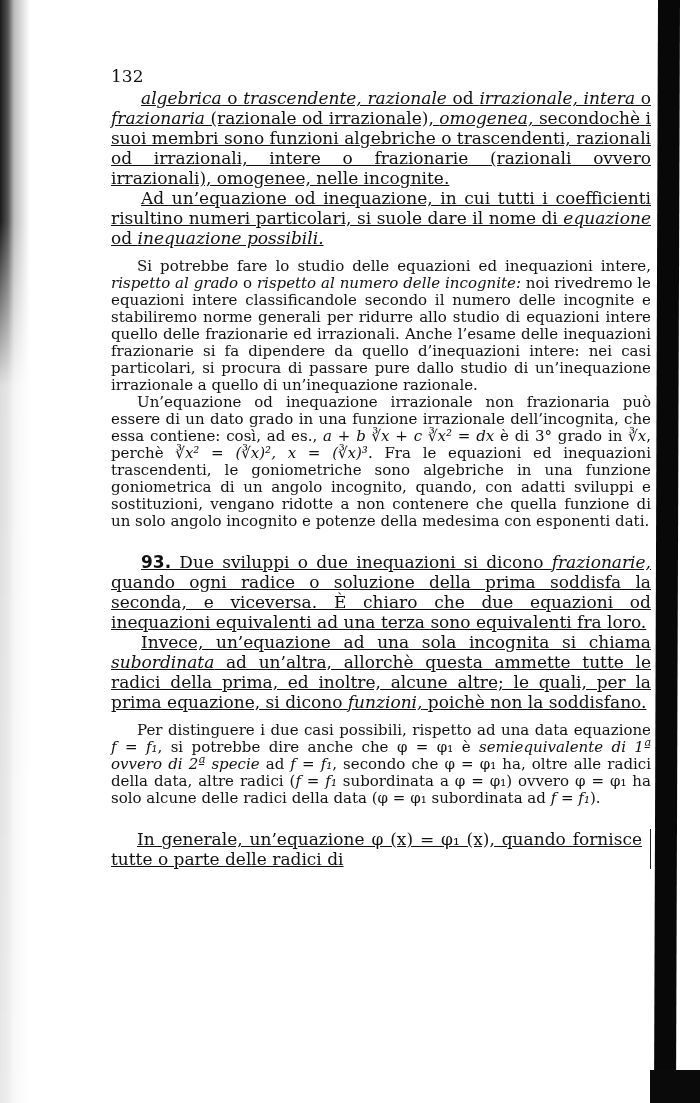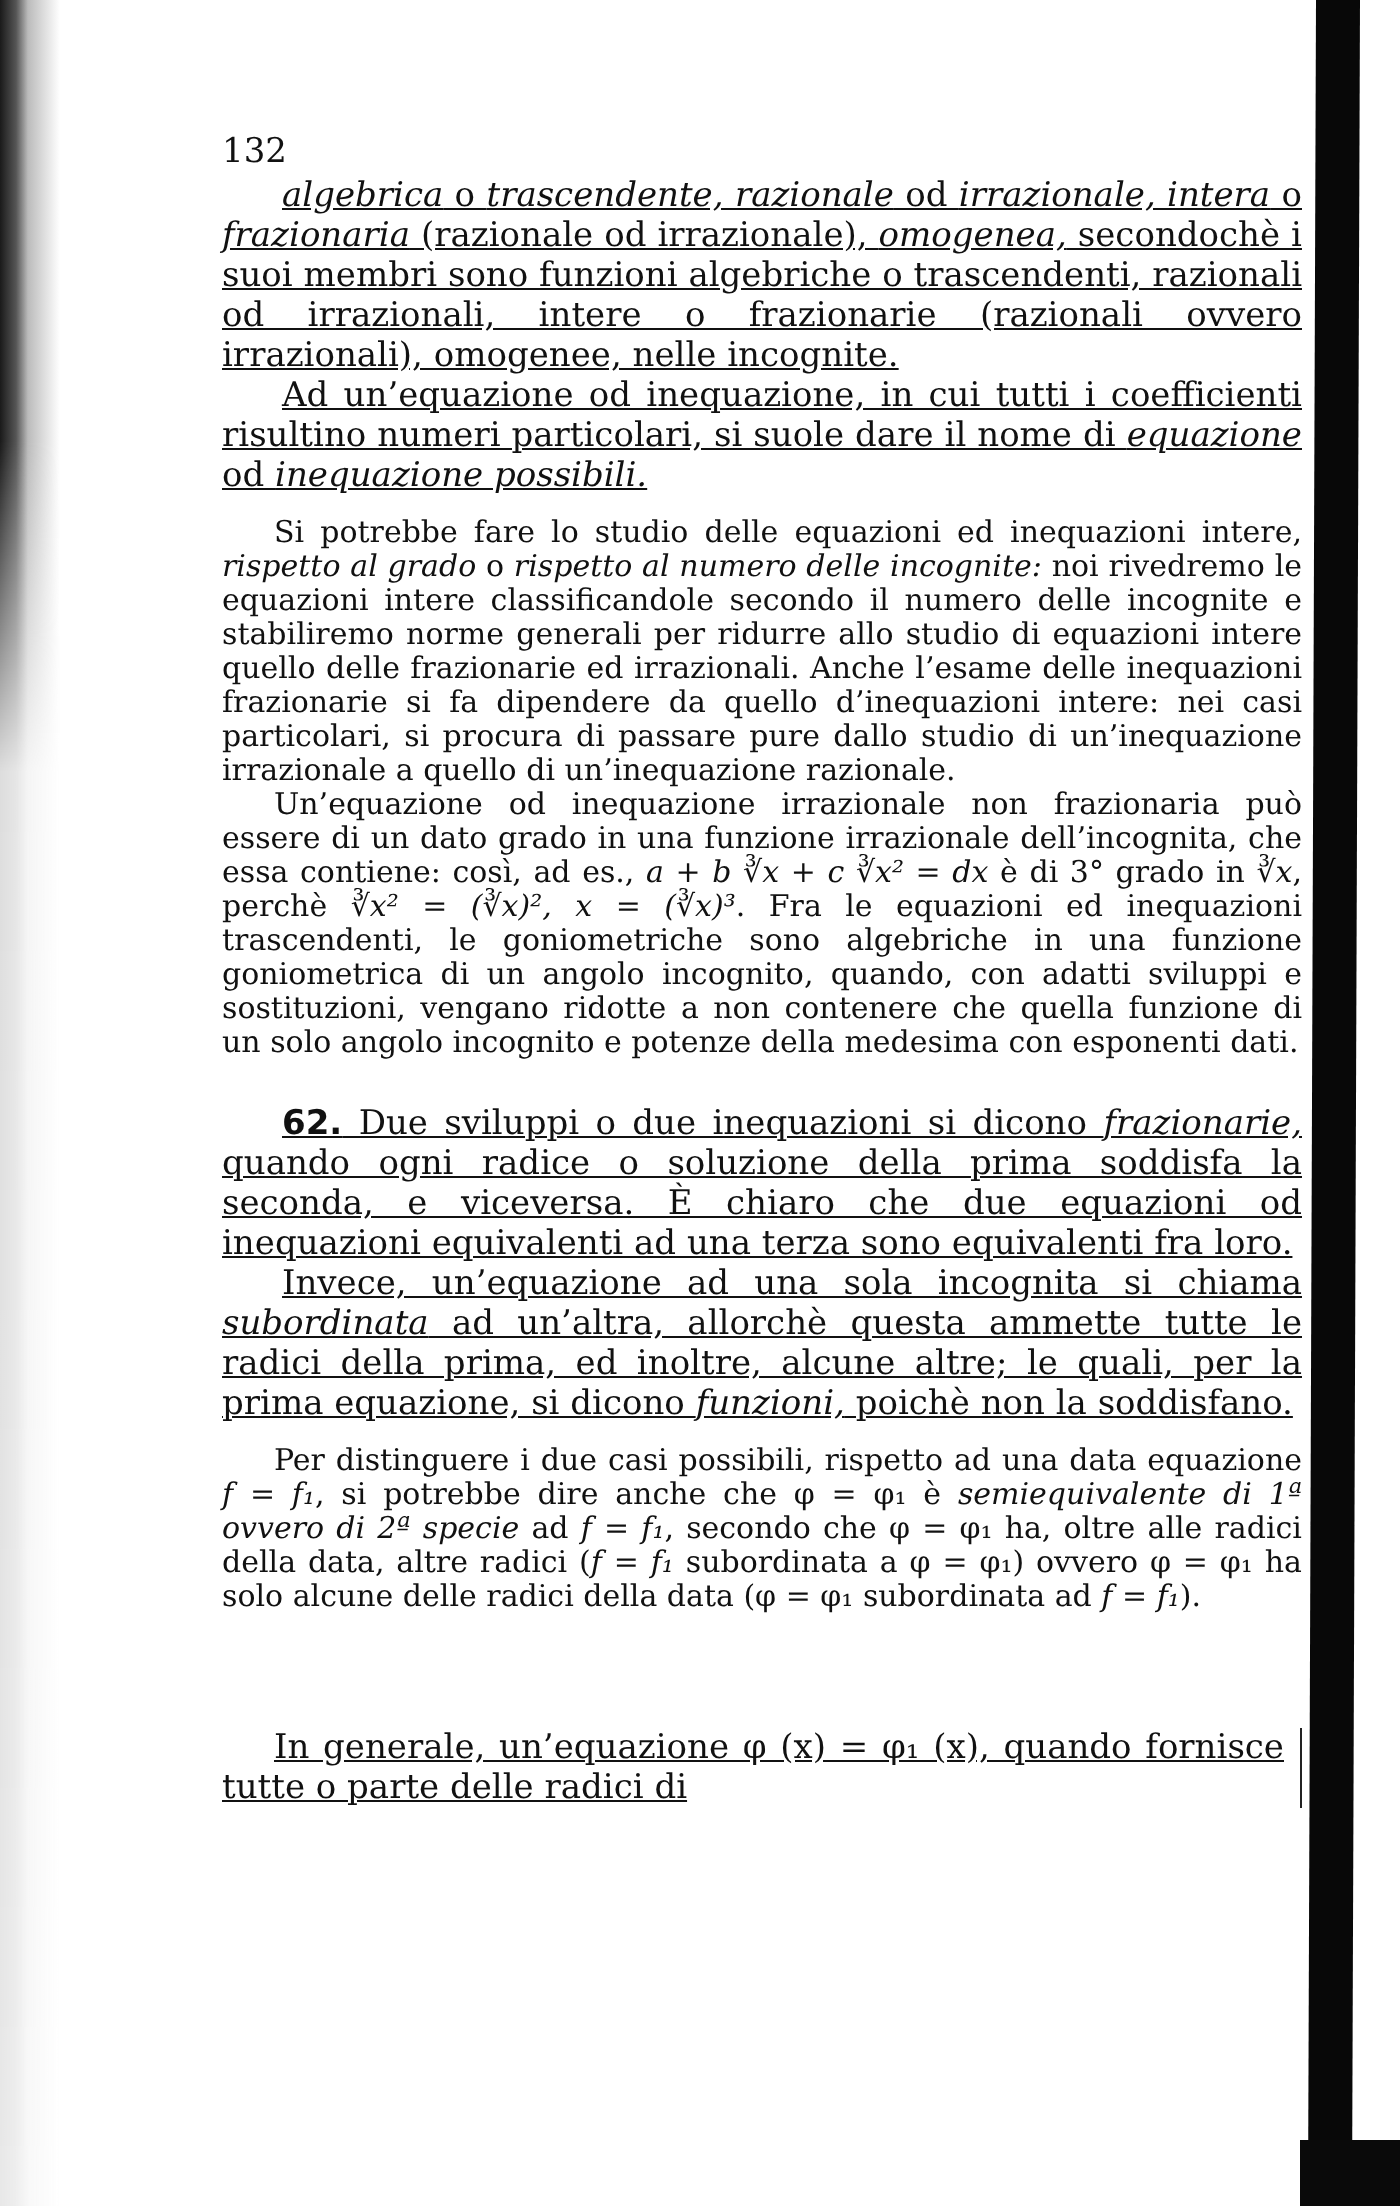--- a/index.html
+++ b/index.html
@@ -32,21 +32,21 @@
   p { margin: 0; text-align: justify; }
   .big { font-size: 17px; line-height: 20px; }
   .small { font-size: 15px; line-height: 17px; }
   .indent { text-indent: 30px; text-decoration: underline; }
   .indent-s { text-indent: 26px; }
   .gap { height: 10px; }
   .gap-l { height: 22px; }
   i { font-style: italic; }
   .secno { font-family: "DejaVu Sans", "Liberation Sans", sans-serif; font-weight: bold; }
   .cols { display: flex; font-size: 17px; line-height: 20px; margin-top: 22px; }
-  .col { flex: 1; text-align: justify; margin-top: 35px; }
+  .col { flex: 1; text-align: justify; }
   .col.left { padding-right: 8px; border-right: 1px solid #222; }
   .col.right { padding-left: 8px; }
 </style>
 </head>
 <body>
 
 <div class="left-shadow"></div>
 <div class="right-edge"></div>
 <div class="right-corner"></div>
 
@@ -56,21 +56,21 @@
   </div>
 
   <p class="big indent"><i>algebrica</i><span> o </span><i>trascendente, razionale</i><span> od </span><i>irrazionale, intera</i><span> o </span><i>frazionaria</i><span> (razionale od irrazionale), </span><i>omogenea,</i><span> secondochè i suoi membri sono funzioni algebriche o trascendenti, razionali od irrazionali, intere o frazionarie (razionali ovvero irrazionali), omogenee, nelle incognite.</span></p>
   <p class="big indent"><span>Ad un’equazione od inequazione, in cui tutti i coefficienti risultino numeri particolari, si suole dare il nome di </span><i>equazione</i><span> od </span><i>inequazione possibili.</i></p>
 
   <div class="gap"></div>
   <p class="small indent-s"><span>Si potrebbe fare lo studio delle equazioni ed inequazioni intere, </span><i>rispetto al grado</i><span> o </span><i>rispetto al numero delle incognite:</i><span> noi rivedremo le equazioni intere classificandole secondo il numero delle incognite e stabiliremo norme generali per ridurre allo studio di equazioni intere quello delle frazionarie ed irrazionali. Anche l’esame delle inequazioni frazionarie si fa dipendere da quello d’inequazioni intere: nei casi particolari, si procura di passare pure dallo studio di un’inequazione irrazionale a quello di un’inequazione razionale.</span></p>
   <p class="small indent-s"><span>Un’equazione od inequazione irrazionale non frazionaria può essere di un dato grado in una funzione irrazionale dell’incognita, che essa contiene: così, ad es., </span><i>a + b ∛x + c ∛x² = dx</i><span> è di 3° grado in </span><i>∛x</i><span>, perchè </span><i>∛x² = (∛x)², x = (∛x)³</i><span>. Fra le equazioni ed inequazioni trascendenti, le goniometriche sono algebriche in una funzione goniometrica di un angolo incognito, quando, con adatti sviluppi e sostituzioni, vengano ridotte a non contenere che quella funzione di un solo angolo incognito e potenze della medesima con esponenti dati.</span></p>
 
   <div class="gap-l"></div>
-  <p class="big indent"><span class="secno">62.</span><span><span> Due sviluppi o due inequazioni si dicono </span><i>frazionarie,</i><span> quando ogni radice o soluzione della prima soddisfa la seconda, e viceversa. È chiaro che due equazioni od inequazioni equivalenti ad una terza sono equivalenti fra loro.</span></span></p>
+  <p class="big indent"><span class="secno">93.</span><span><span> Due sviluppi o due inequazioni si dicono </span><i>frazionarie,</i><span> quando ogni radice o soluzione della prima soddisfa la seconda, e viceversa. È chiaro che due equazioni od inequazioni equivalenti ad una terza sono equivalenti fra loro.</span></span></p>
   <p class="big indent"><span>Invece, un’equazione ad una sola incognita si chiama </span><i>subordinata</i><span> ad un’altra, allorchè questa ammette tutte le radici della prima, ed inoltre, alcune altre; le quali, per la prima equazione, si dicono </span><i>funzioni,</i><span> poichè non la soddisfano.</span></p>
 
   <div class="gap"></div>
   <p class="small indent-s"><span>Per distinguere i due casi possibili, rispetto ad una data equazione </span><i>f = f₁</i><span>, si potrebbe dire anche che φ = φ₁ è </span><i>semiequivalente di 1ª ovvero di 2ª specie</i><span> ad </span><i>f = f₁</i><span>, secondo che φ = φ₁ ha, oltre alle radici della data, altre radici (</span><i>f = f₁</i><span> subordinata a φ = φ₁) ovvero φ = φ₁ ha solo alcune delle radici della data (φ = φ₁ subordinata ad </span><i>f = f₁</i><span>).</span></p>
 
   <div class="cols">
     <div class="col left indent" style="text-indent: 26px;">In generale, un’equazione φ (x) = φ₁ (x), quando fornisce tutte o parte delle radici di</div>
   </div>
 </div>
 

